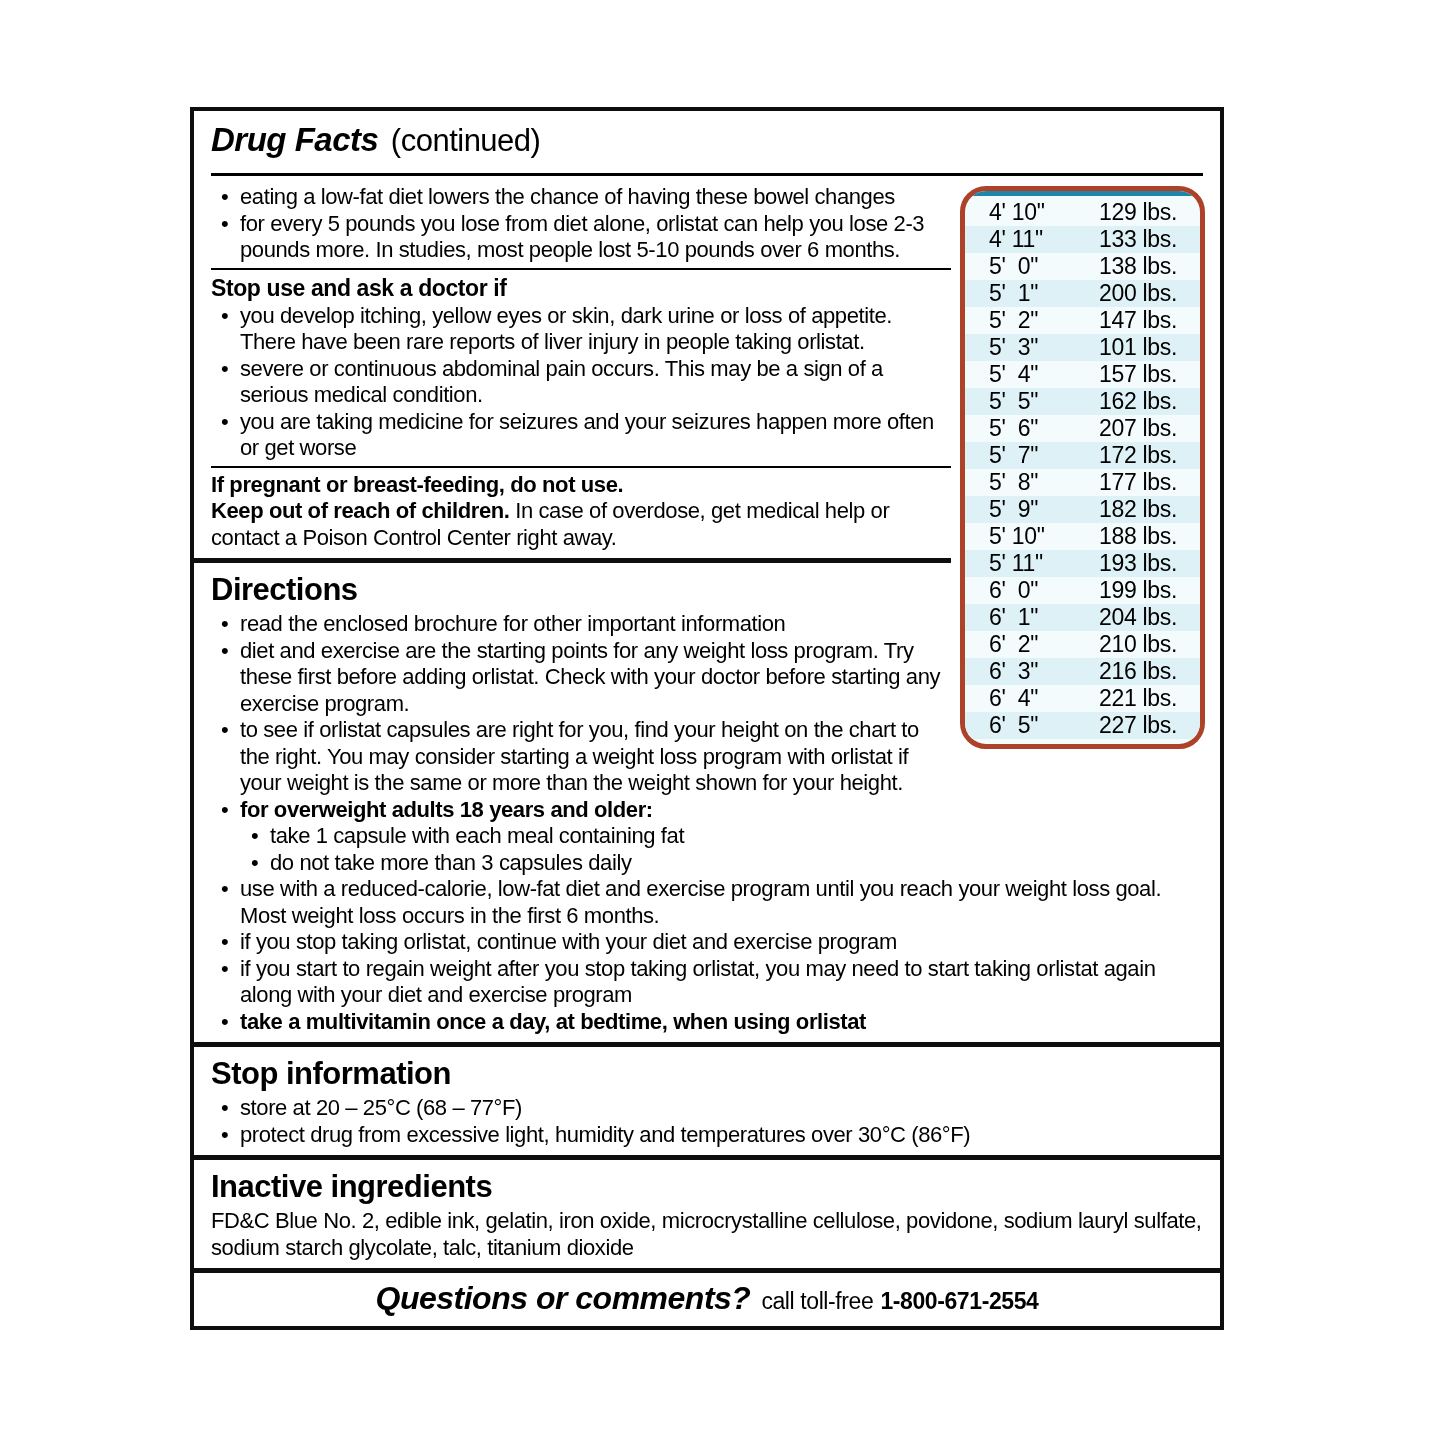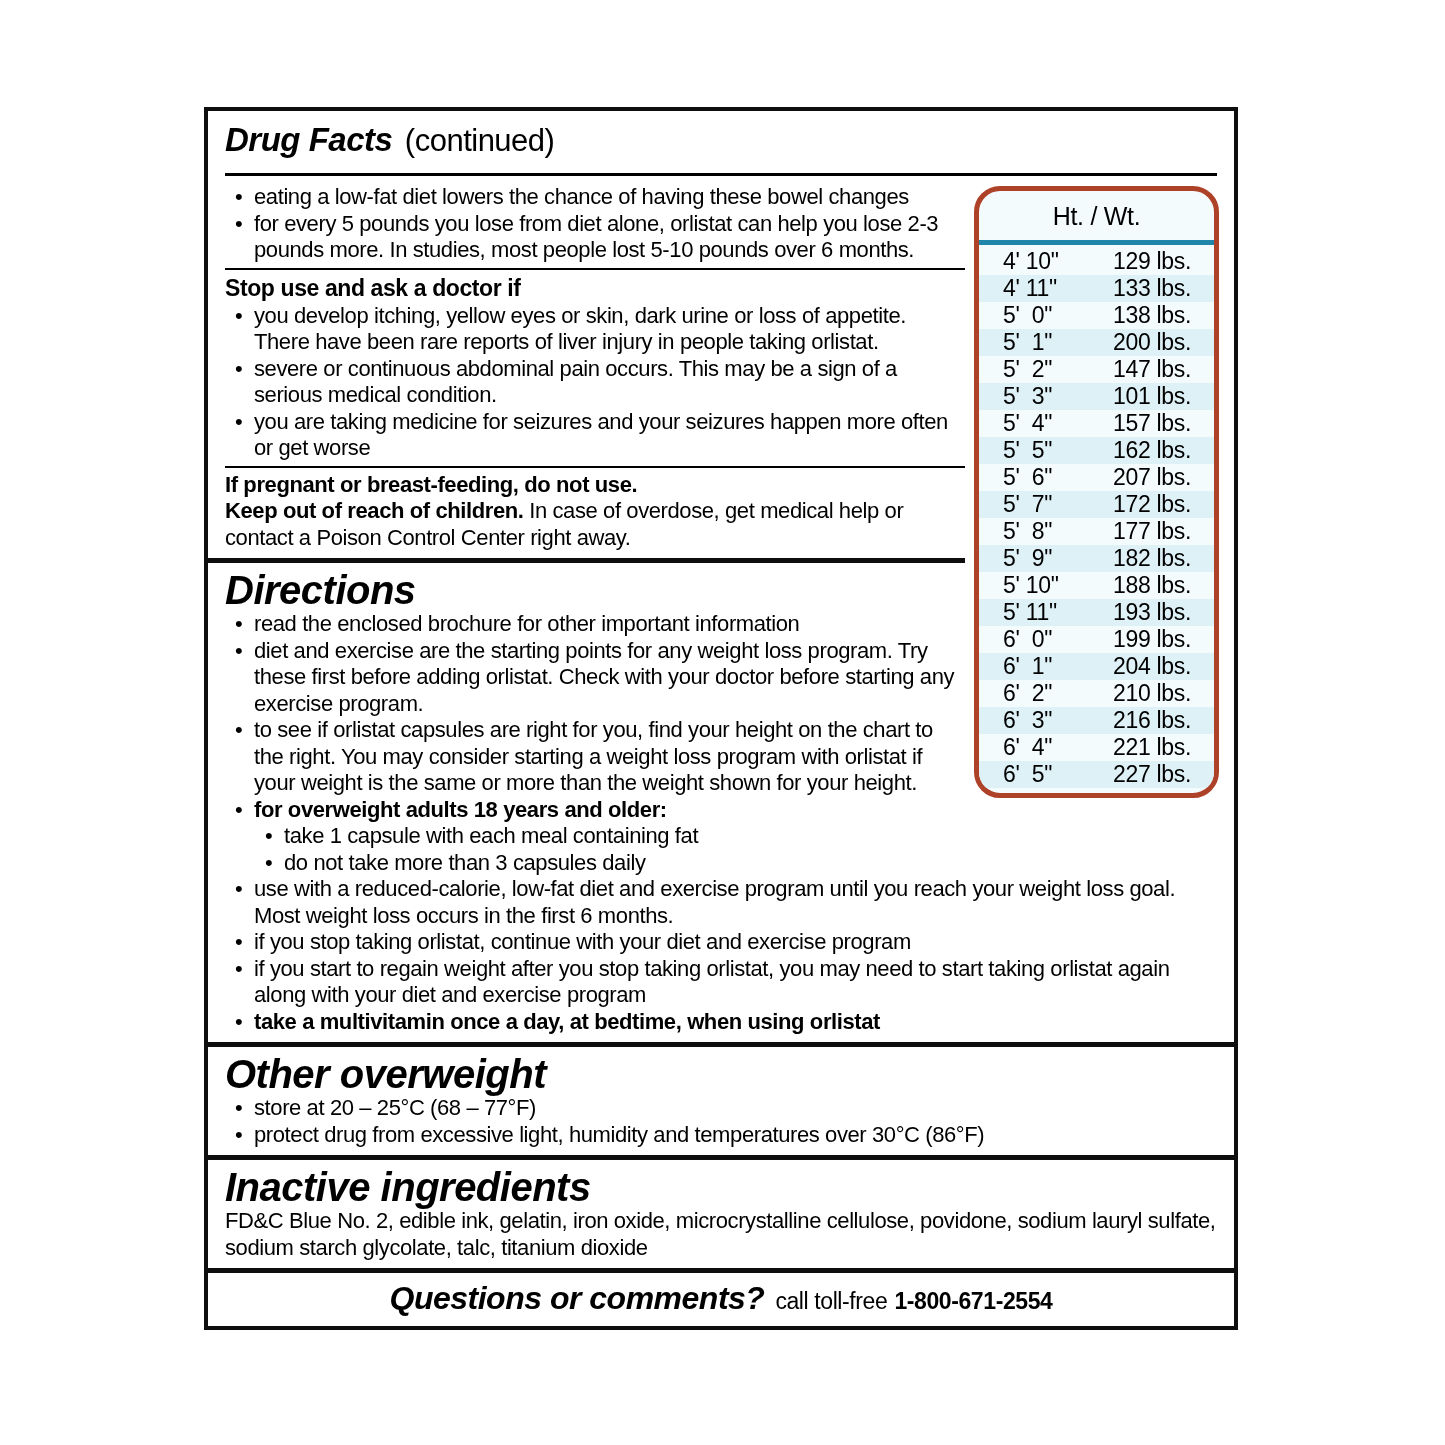--- a/index.html
+++ b/index.html
@@ -2,21 +2,21 @@
 <html><head>
 <meta charset="utf-8">
 <style>
   html, body { margin:0; padding:0; }
   body {
     width:1445px; height:1445px; background:#ffffff; position:relative;
     font-family:"Liberation Sans", sans-serif; color:#000;
     -webkit-font-smoothing:antialiased;
   }
   .label-box {
-    position:absolute; left:204px; top:107px; width:1034px; min-height:1204px;
+    position:absolute; left:190px; top:107px; width:1034px; min-height:1204px;
     box-sizing:border-box; border:4px solid #0e0e0e; background:#fff;
   }
   
   .title-row { margin:8px 17px 0 17px; line-height:42px; white-space:nowrap; }
   .title-bold { font-weight:bold; font-style:italic; font-size:33px; letter-spacing:-0.5px; }
   .title-rest { font-weight:normal; font-size:31px; margin-left:8px; letter-spacing:-0.5px; }
   .title-rule { border-top:3px solid #000; margin:6px 17px 8px 17px; overflow:hidden; }
 
   
   .htwt {
@@ -36,21 +36,21 @@
   .htwt-row:nth-child(even) { background:#def1f7; }
 
   
   .rule-thin  { border-top:2px solid #000;    margin:4px 17px; overflow:hidden; }
   .rule-thick { border-top:5px solid #0e0e0e; margin:7px 0;    overflow:hidden; }
 
   
   section { display:block; }
   .body-txt, .bullet, .plain { font-size:22px; line-height:26.5px; letter-spacing:-0.4px; }
   .h-bold   { font-weight:bold; font-size:23px; line-height:29px; margin:0 17px; letter-spacing:-0.4px; }
-  .h-italic { font-weight:bold; font-style:italic; font-size:40px; line-height:40px; margin:6px 17px 1px 17px; letter-spacing:-0.5px; }
+  .h-italic { font-weight:bold; font-size:31px; line-height:40px; margin:6px 17px 1px 17px; letter-spacing:-0.5px; }
   .bullet   { margin:0 17px 0 27px; padding-left:19px; text-indent:-19px; }
   .bullet .dot { display:inline-block; width:19px; text-indent:0; }
   .bullet.lvl2 { margin-left:57px; }
   .bullet b { letter-spacing:-0.4px; }
   .plain { margin:0 17px; }
   .plain b { letter-spacing:-0.4px; }
 
   
   .questions { margin:3px 17px 9px 17px; white-space:nowrap;text-align:center; }
   .q-head  { font-weight:bold; font-style:italic; font-size:32px; letter-spacing:-0.5px; }
@@ -62,21 +62,20 @@
 
 <div class="label-box">
 
   <div class="title-row">
     <span class="title-bold">Drug Facts</span>
     <span class="title-rest">(continued)</span>
   </div>
   <div class="title-rule"></div>
 
   <aside class="htwt">
-    <div class="htwt-header">Ht. / Wt.</div>
     <div class="htwt-rule"></div>
     <div class="htwt-rows">
         <div class="htwt-row"><span class="ht">4' 10"</span><span class="wt">129 lbs.</span></div>
         <div class="htwt-row"><span class="ht">4' 11"</span><span class="wt">133 lbs.</span></div>
         <div class="htwt-row"><span class="ht">5'  0"</span><span class="wt">138 lbs.</span></div>
         <div class="htwt-row"><span class="ht">5'  1"</span><span class="wt">200 lbs.</span></div>
         <div class="htwt-row"><span class="ht">5'  2"</span><span class="wt">147 lbs.</span></div>
         <div class="htwt-row"><span class="ht">5'  3"</span><span class="wt">101 lbs.</span></div>
         <div class="htwt-row"><span class="ht">5'  4"</span><span class="wt">157 lbs.</span></div>
         <div class="htwt-row"><span class="ht">5'  5"</span><span class="wt">162 lbs.</span></div>
@@ -134,21 +133,21 @@
         <div class="bullet"><span class="dot">•</span><span>use with a reduced-calorie, low-fat diet and exercise program until you reach your weight loss goal. Most weight loss occurs in the first 6 months.</span></div>
         <div class="bullet"><span class="dot">•</span><span>if you stop taking orlistat, continue with your diet and exercise program</span></div>
         <div class="bullet"><span class="dot">•</span><span>if you start to regain weight after you stop taking orlistat, you may need to start taking orlistat again along with your diet and exercise program</span></div>
         <div class="bullet"><span class="dot">•</span><span><b>take a multivitamin once a day, at bedtime, when using orlistat</b></span></div>
       </div>
   </section>
 
   <div class="rule-thick"></div>
 
   <section>
-    <div class="h-italic">Other overweight</div>
+    <div class="h-italic">Stop information</div>
     <div class="bullets">
         <div class="bullet"><span class="dot">•</span><span>store at 20 – 25°C (68 – 77°F)</span></div>
         <div class="bullet"><span class="dot">•</span><span>protect drug from excessive light, humidity and temperatures over 30°C (86°F)</span></div>
       </div>
   </section>
 
   <div class="rule-thick"></div>
 
   <section>
     <div class="h-italic">Inactive ingredients</div>

